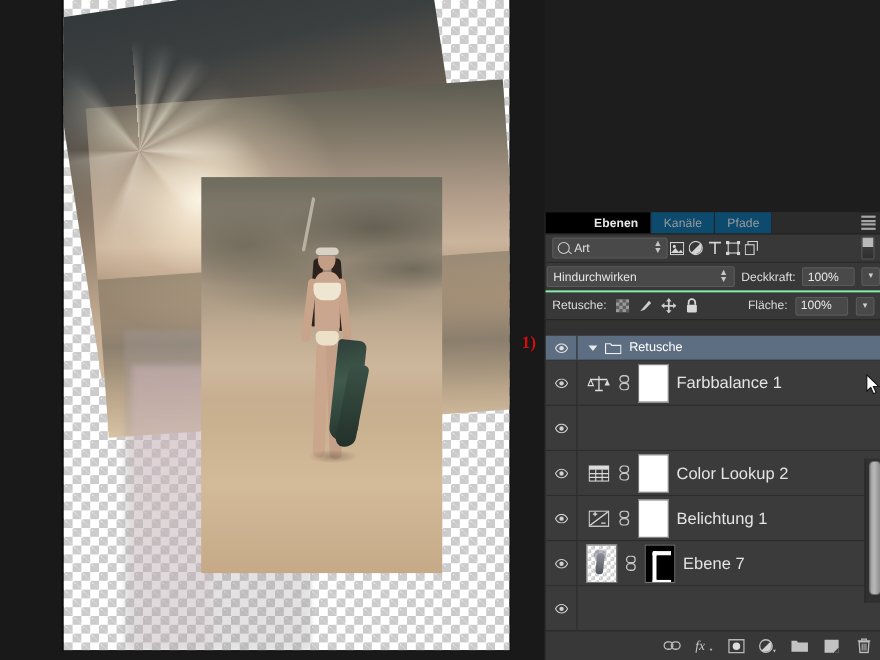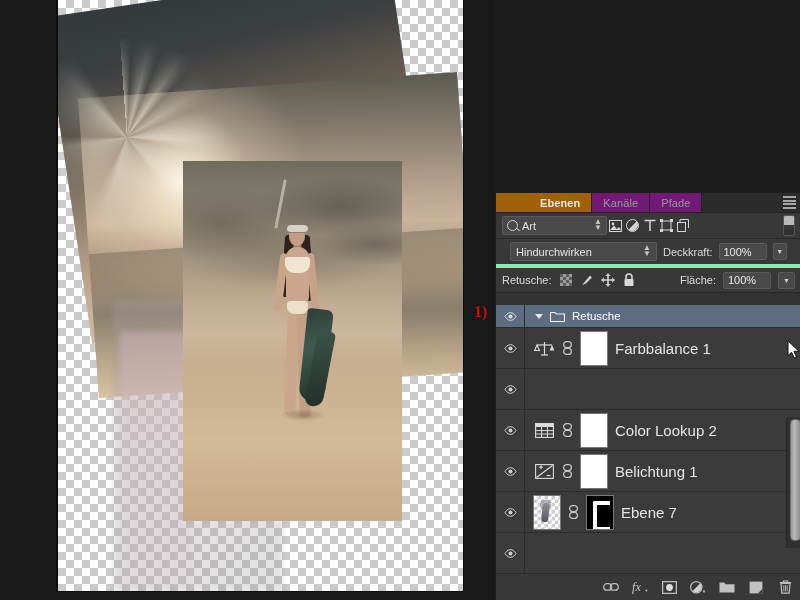--- a/index.html
+++ b/index.html
@@ -157,25 +157,25 @@
   }
 
   
   .tabbar {
     position:relative; height:19px; background:#2b2b2b;
     border-bottom:1px solid #232323;
     display:flex; align-items:stretch;
   }
   .tab {
     padding:0 11px; display:flex; align-items:center;
-    font-size:11px; color:#9a9a9a; background:#701a75;
+    font-size:11px; color:#9a9a9a; background:#0c4a6e;
     border-right:1px solid #232323;
     letter-spacing:0.1px;
   }
-  .tab.active { background:#a16207; color:#e6e6e6; font-weight:bold;padding-left:44px; }
+  .tab.active { background:#000000; color:#e6e6e6; font-weight:bold;padding-left:44px; }
   .panel-menu {
     position:absolute; right:5px; top:3px; width:16px; height:13px;
     display:flex; flex-direction:column; justify-content:space-between;
     align-items:flex-end;
   }
   .panel-menu i { display:block; width:13px; height:2px; background:#a6a6a6; }
 
   
   .filter-row {
     height:25px; background:#383838; display:flex; align-items:center;
@@ -197,21 +197,21 @@
   .ficon-spacer { flex:1; }
   .toggle-switch {
     width:10px;height:19px;border-radius:2px; flex:none;
     background: linear-gradient(180deg,#b9b9b9 0%, #b9b9b9 45%, #3a3a3a 45%, #2e2e2e 100%);
     border:1px solid #555;
   }
 
   
   .blend-row {
     height:25px; background:#383838; display:flex; align-items:center;
-    padding:0 14px; gap:6px; border-bottom:4px solid #86efac;
+    padding:0 1px; gap:6px; border-bottom:2px solid #86efac;
   }
   .blend-select {
     width:162px;height:17px;background:#494949;border:1px solid #5a5a5a;border-radius:2px;
     display:flex;align-items:center;padding:0 5px;color:#e6e6e6;font-size:11px;position:relative;
   }
   .blend-select .arrows{ position:absolute;right:5px;top:2px;font-size:8px;line-height:6px;color:#c8c8c8; }
   .lbl { color:#dcdcdc; font-size:11px; white-space:nowrap; }
   .num-field {
     background:#494949;border:1px solid #5a5a5a;border-radius:2px;
     height:15px;min-width:38px;padding:0 4px;display:flex;align-items:center;

